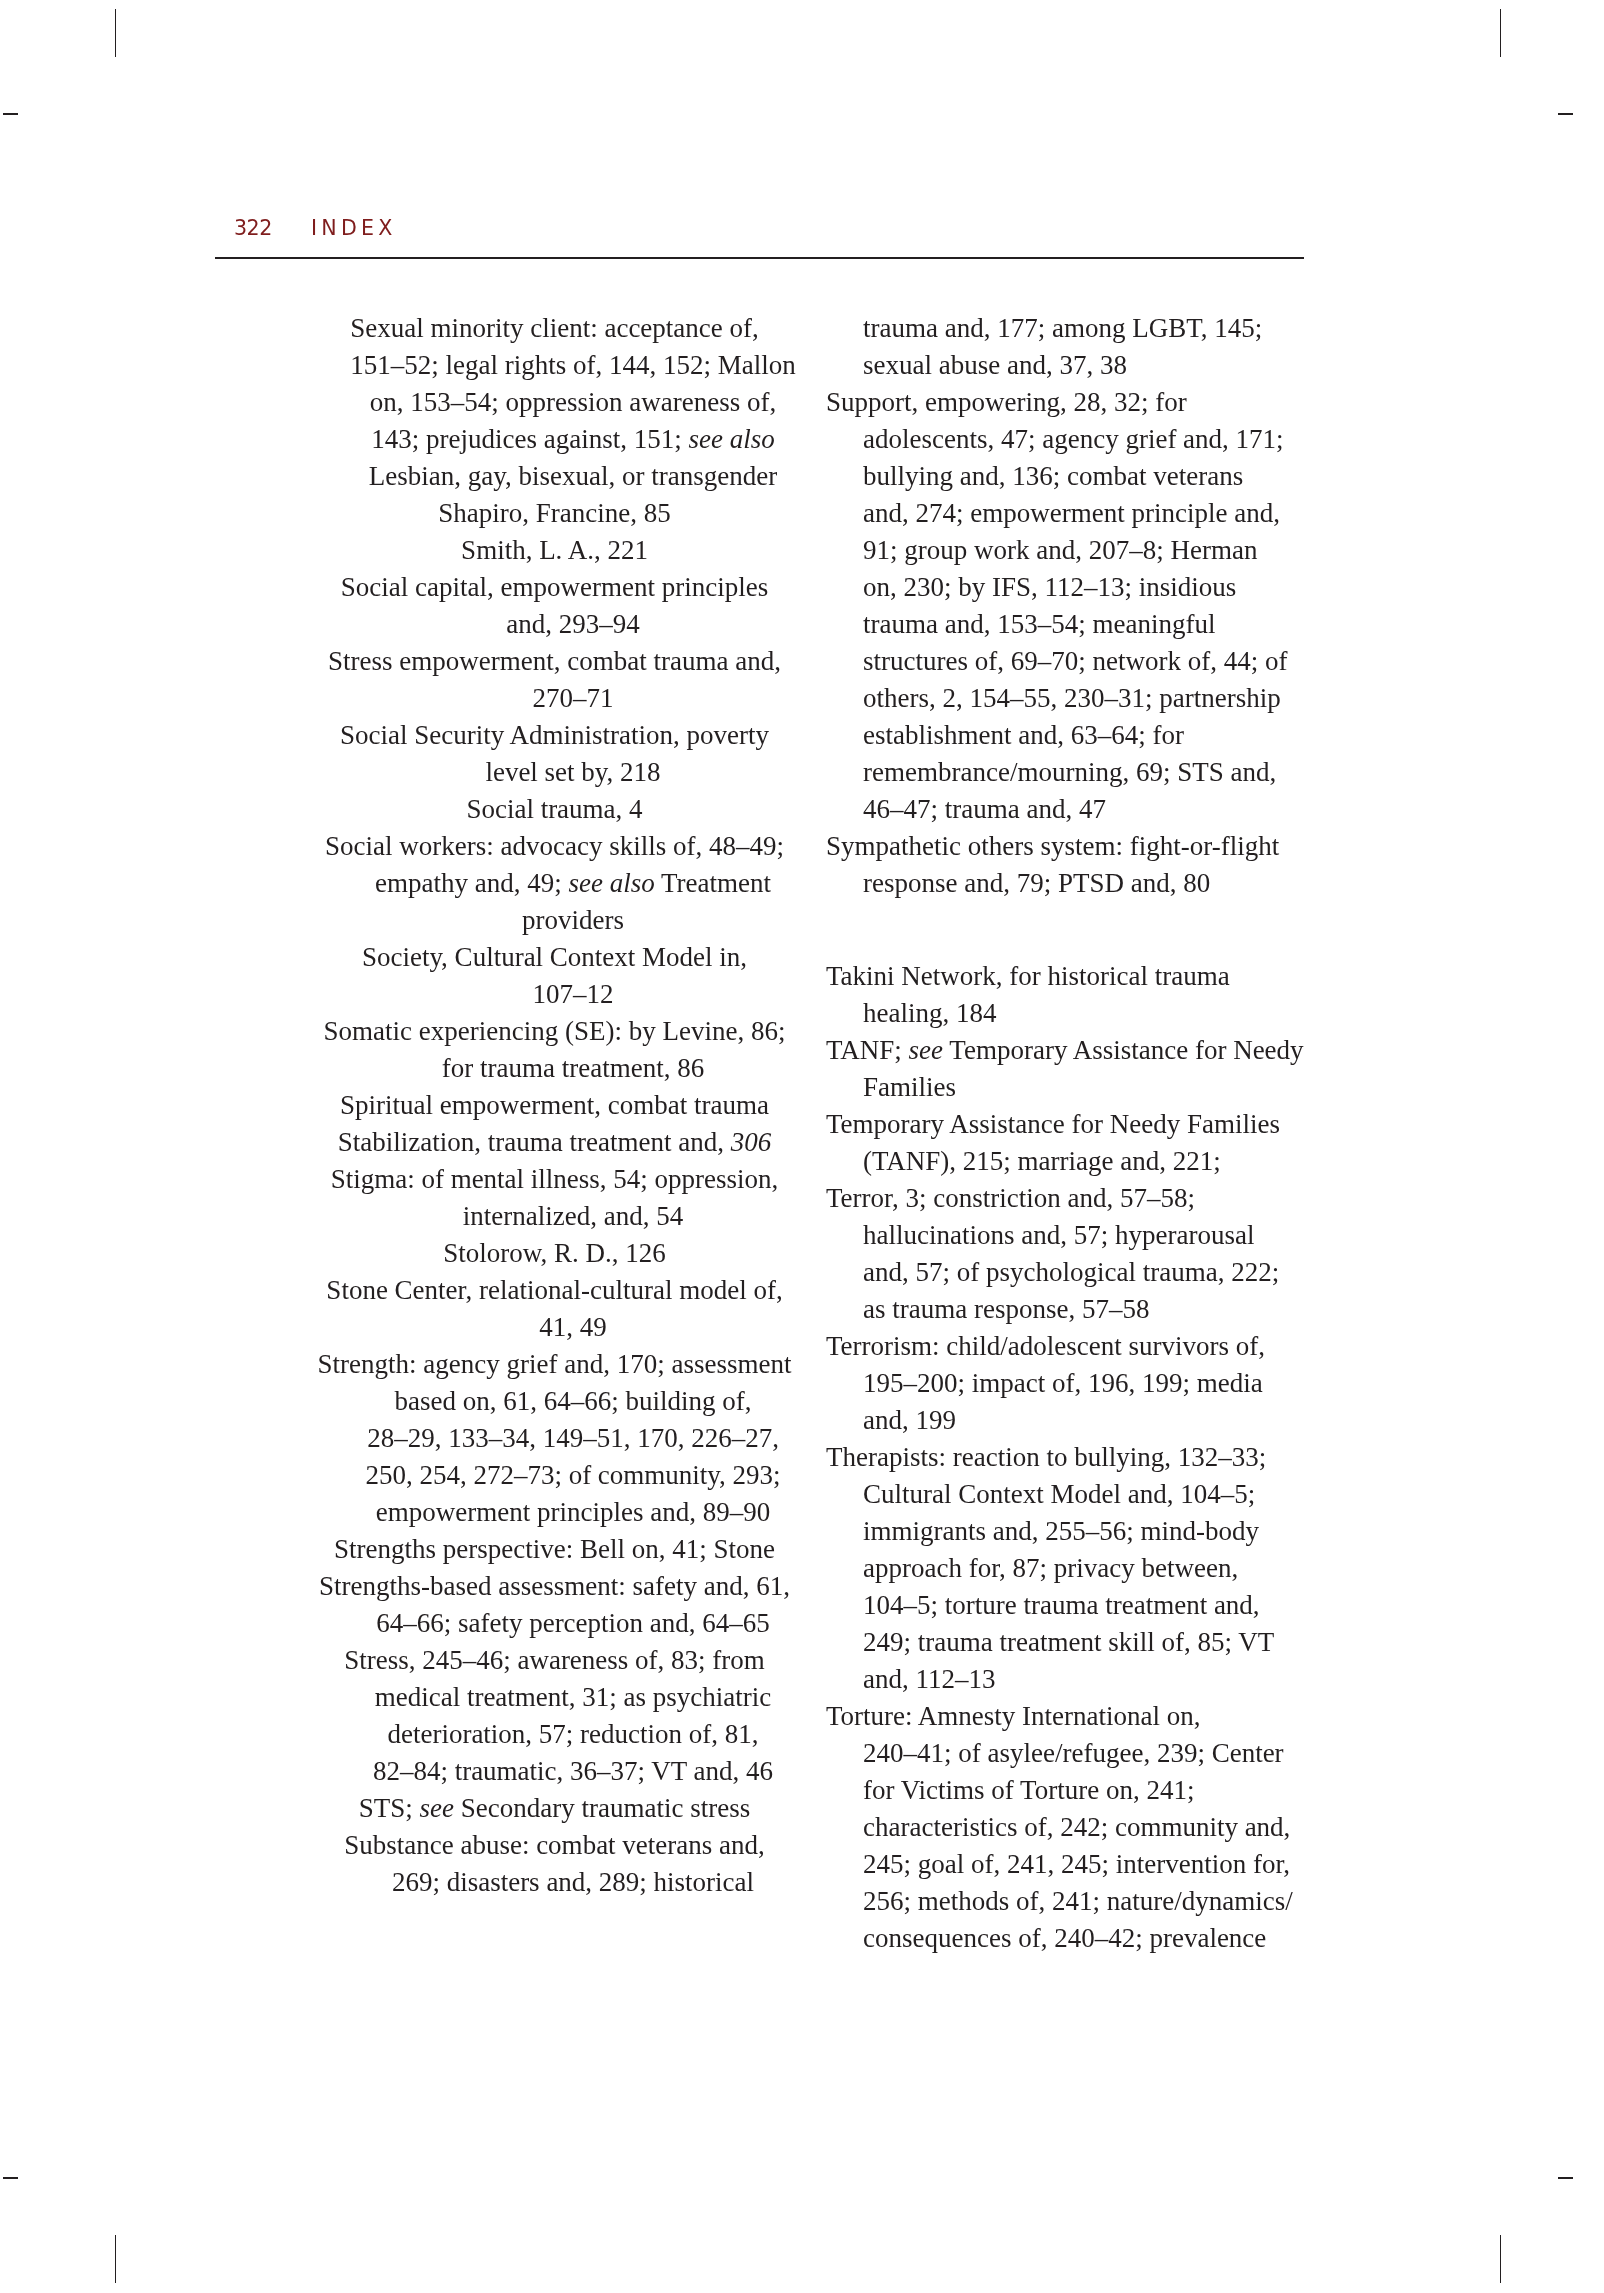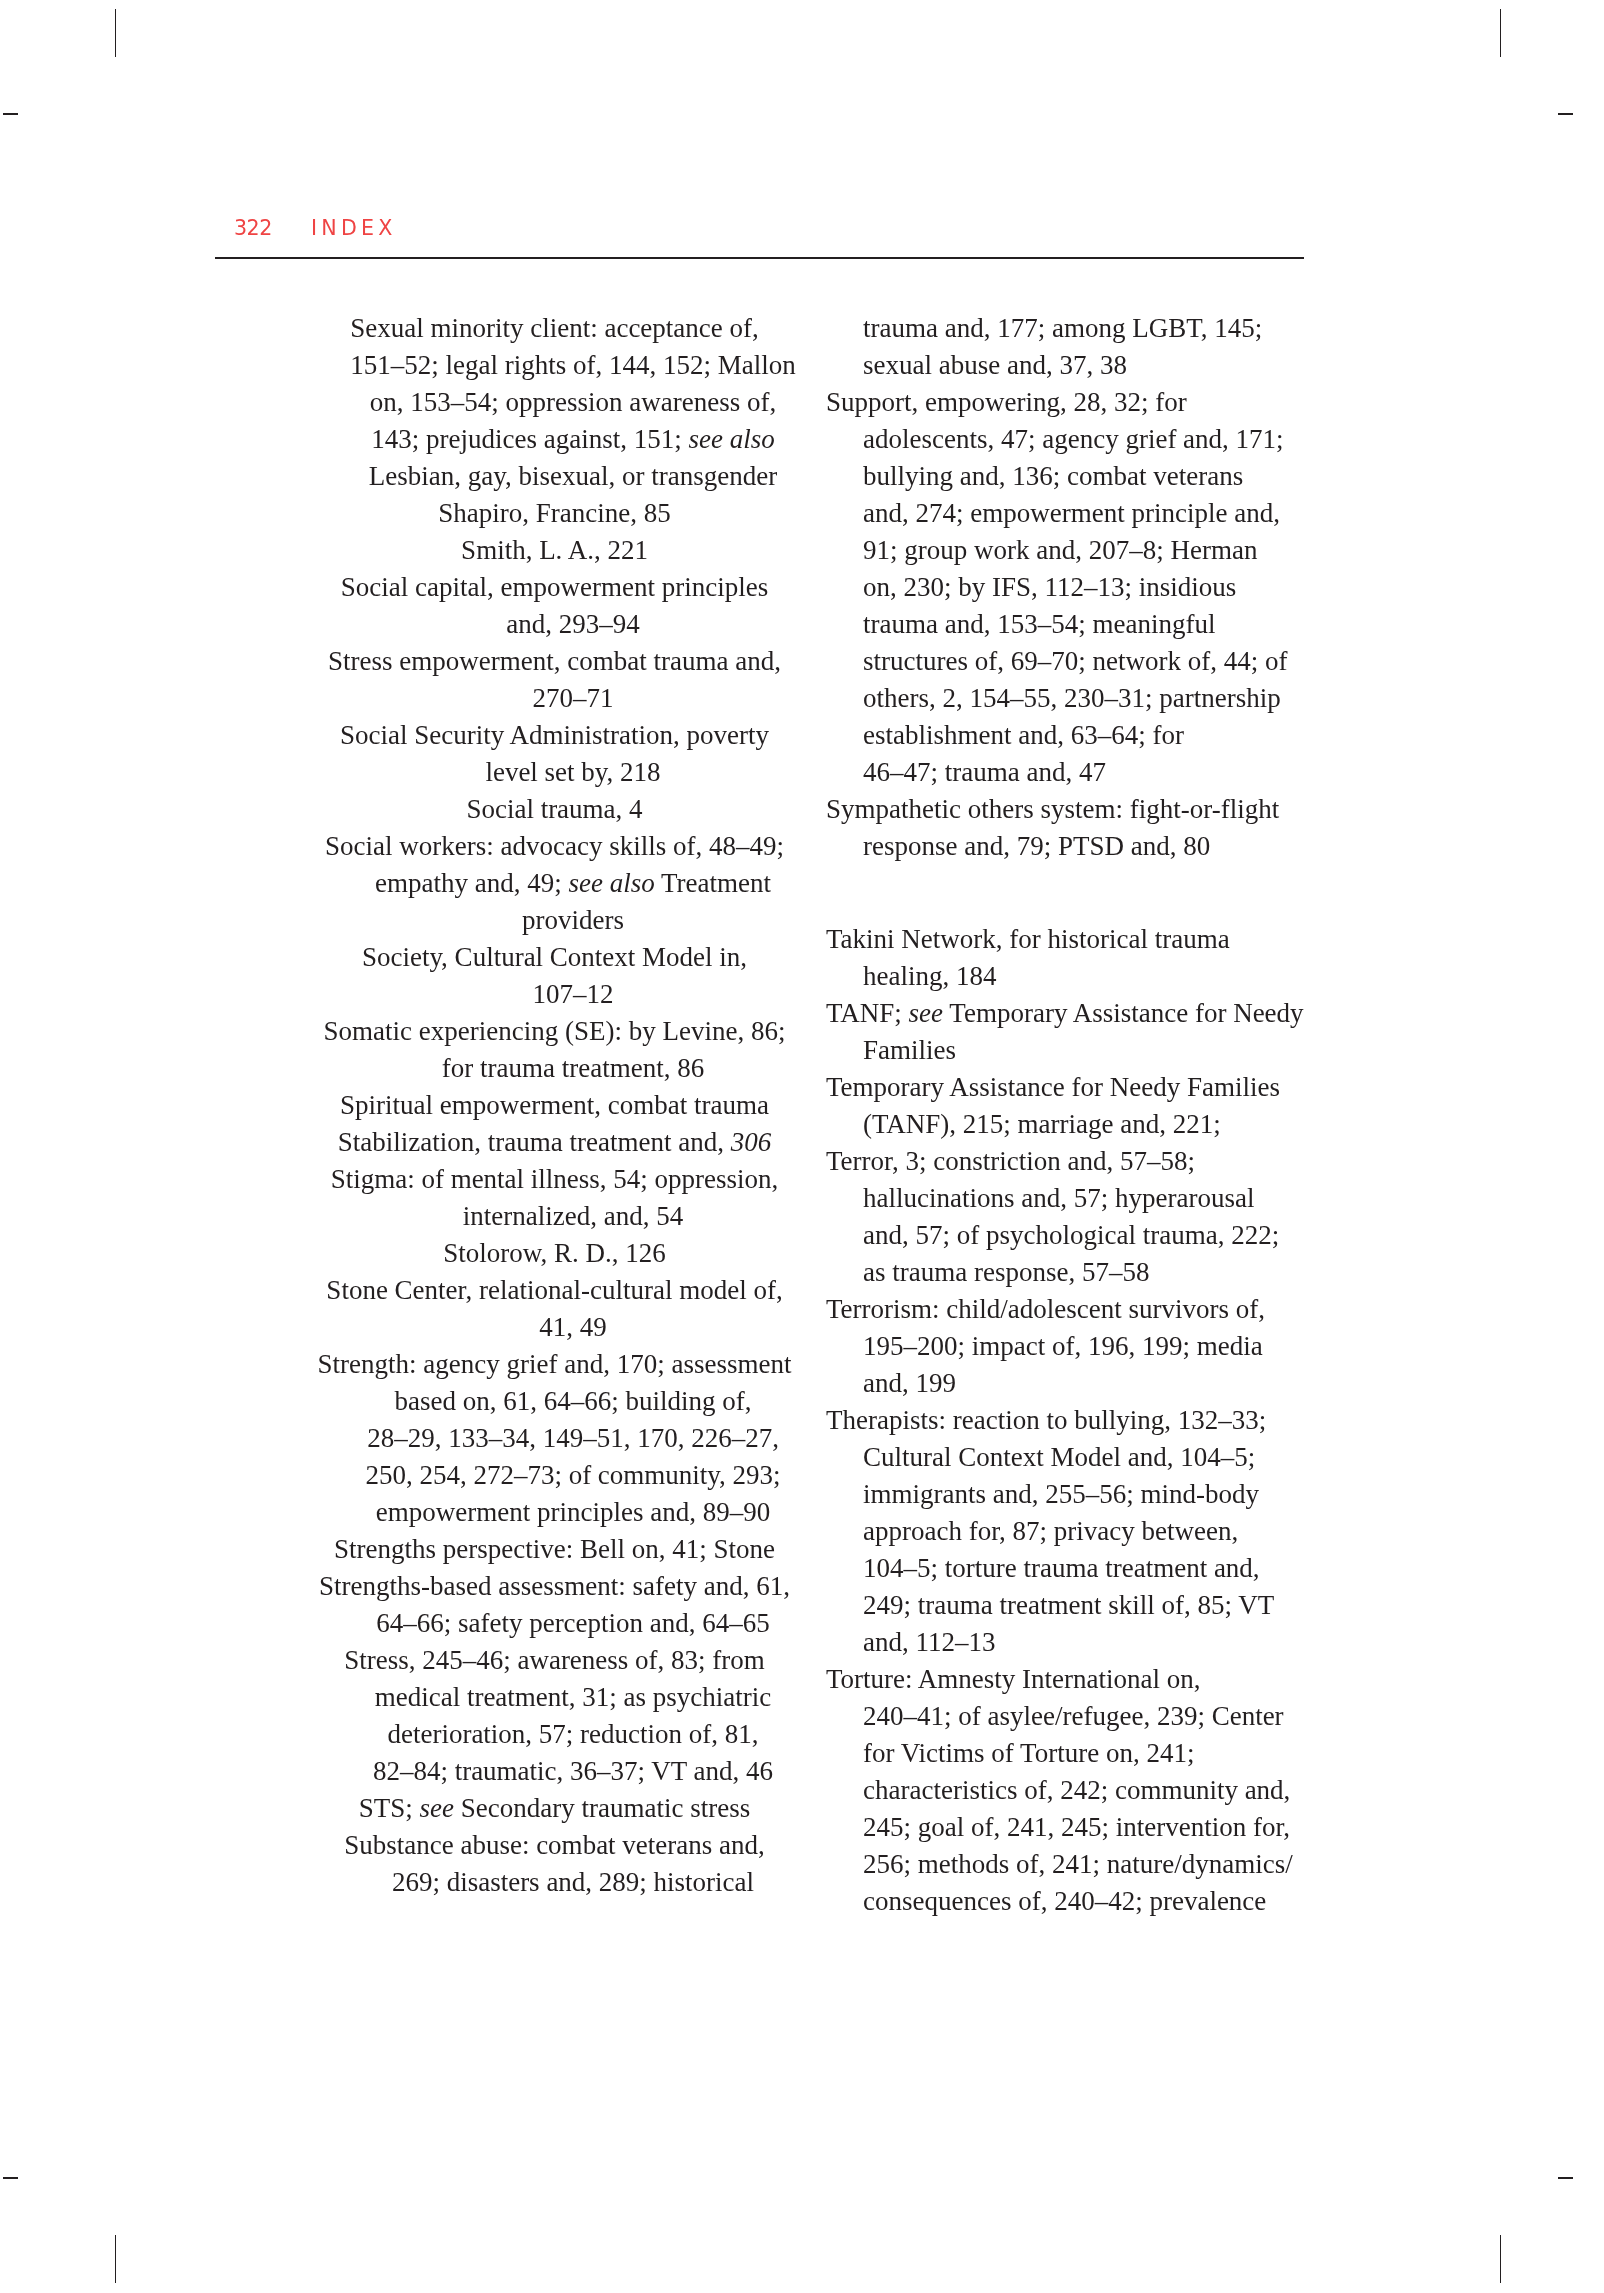--- a/index.html
+++ b/index.html
@@ -23,21 +23,21 @@
 
   .running-head {
     position: absolute;
     left: 234px;
     top: 214px;
     font-family: "DejaVu Sans", sans-serif;
     font-size: 20.6px;
     line-height: 28px;
     white-space: nowrap;
     font-weight: normal;
-    color: #ef4444;
+    color: #7f1d1d;
   }
   .running-head .folio {
     display: inline-block;
     width: 77px;
     letter-spacing: -0.5px;
   }
   .running-head .section {
     letter-spacing: 4.2px;
   }
   .head-rule {
@@ -184,20 +184,21 @@
       <span class="line"><span>Support, empowering, 28, 32; for</span></span>
       <span class="line indent"><span>adolescents, 47; agency grief and, 171;</span></span>
       <span class="line indent"><span>bullying and, 136; combat veterans</span></span>
       <span class="line indent"><span>and, 274; empowerment principle and,</span></span>
       <span class="line indent"><span>91; group work and, 207–8; Herman</span></span>
       <span class="line indent"><span>on, 230; by IFS, 112–13; insidious</span></span>
       <span class="line indent"><span>trauma and, 153–54; meaningful</span></span>
       <span class="line indent"><span>structures of, 69–70; network of, 44; of</span></span>
       <span class="line indent"><span>others, 2, 154–55, 230–31; partnership</span></span>
       <span class="line indent"><span>establishment and, 63–64; for</span></span>
+      <span class="line indent"><span>remembrance/mourning, 69; STS and,</span></span>
       <span class="line indent"><span>46–47; trauma and, 47</span></span>
     </div>
     <div class="entry">
       <span class="line"><span>Sympathetic others system: fight-or-flight</span></span>
       <span class="line indent"><span>response and, 79; PTSD and, 80</span></span>
     </div>
     <div class="section-gap"></div>
     <div class="entry">
       <span class="line"><span>Takini Network, for historical trauma</span></span>
       <span class="line indent"><span>healing, 184</span></span>

